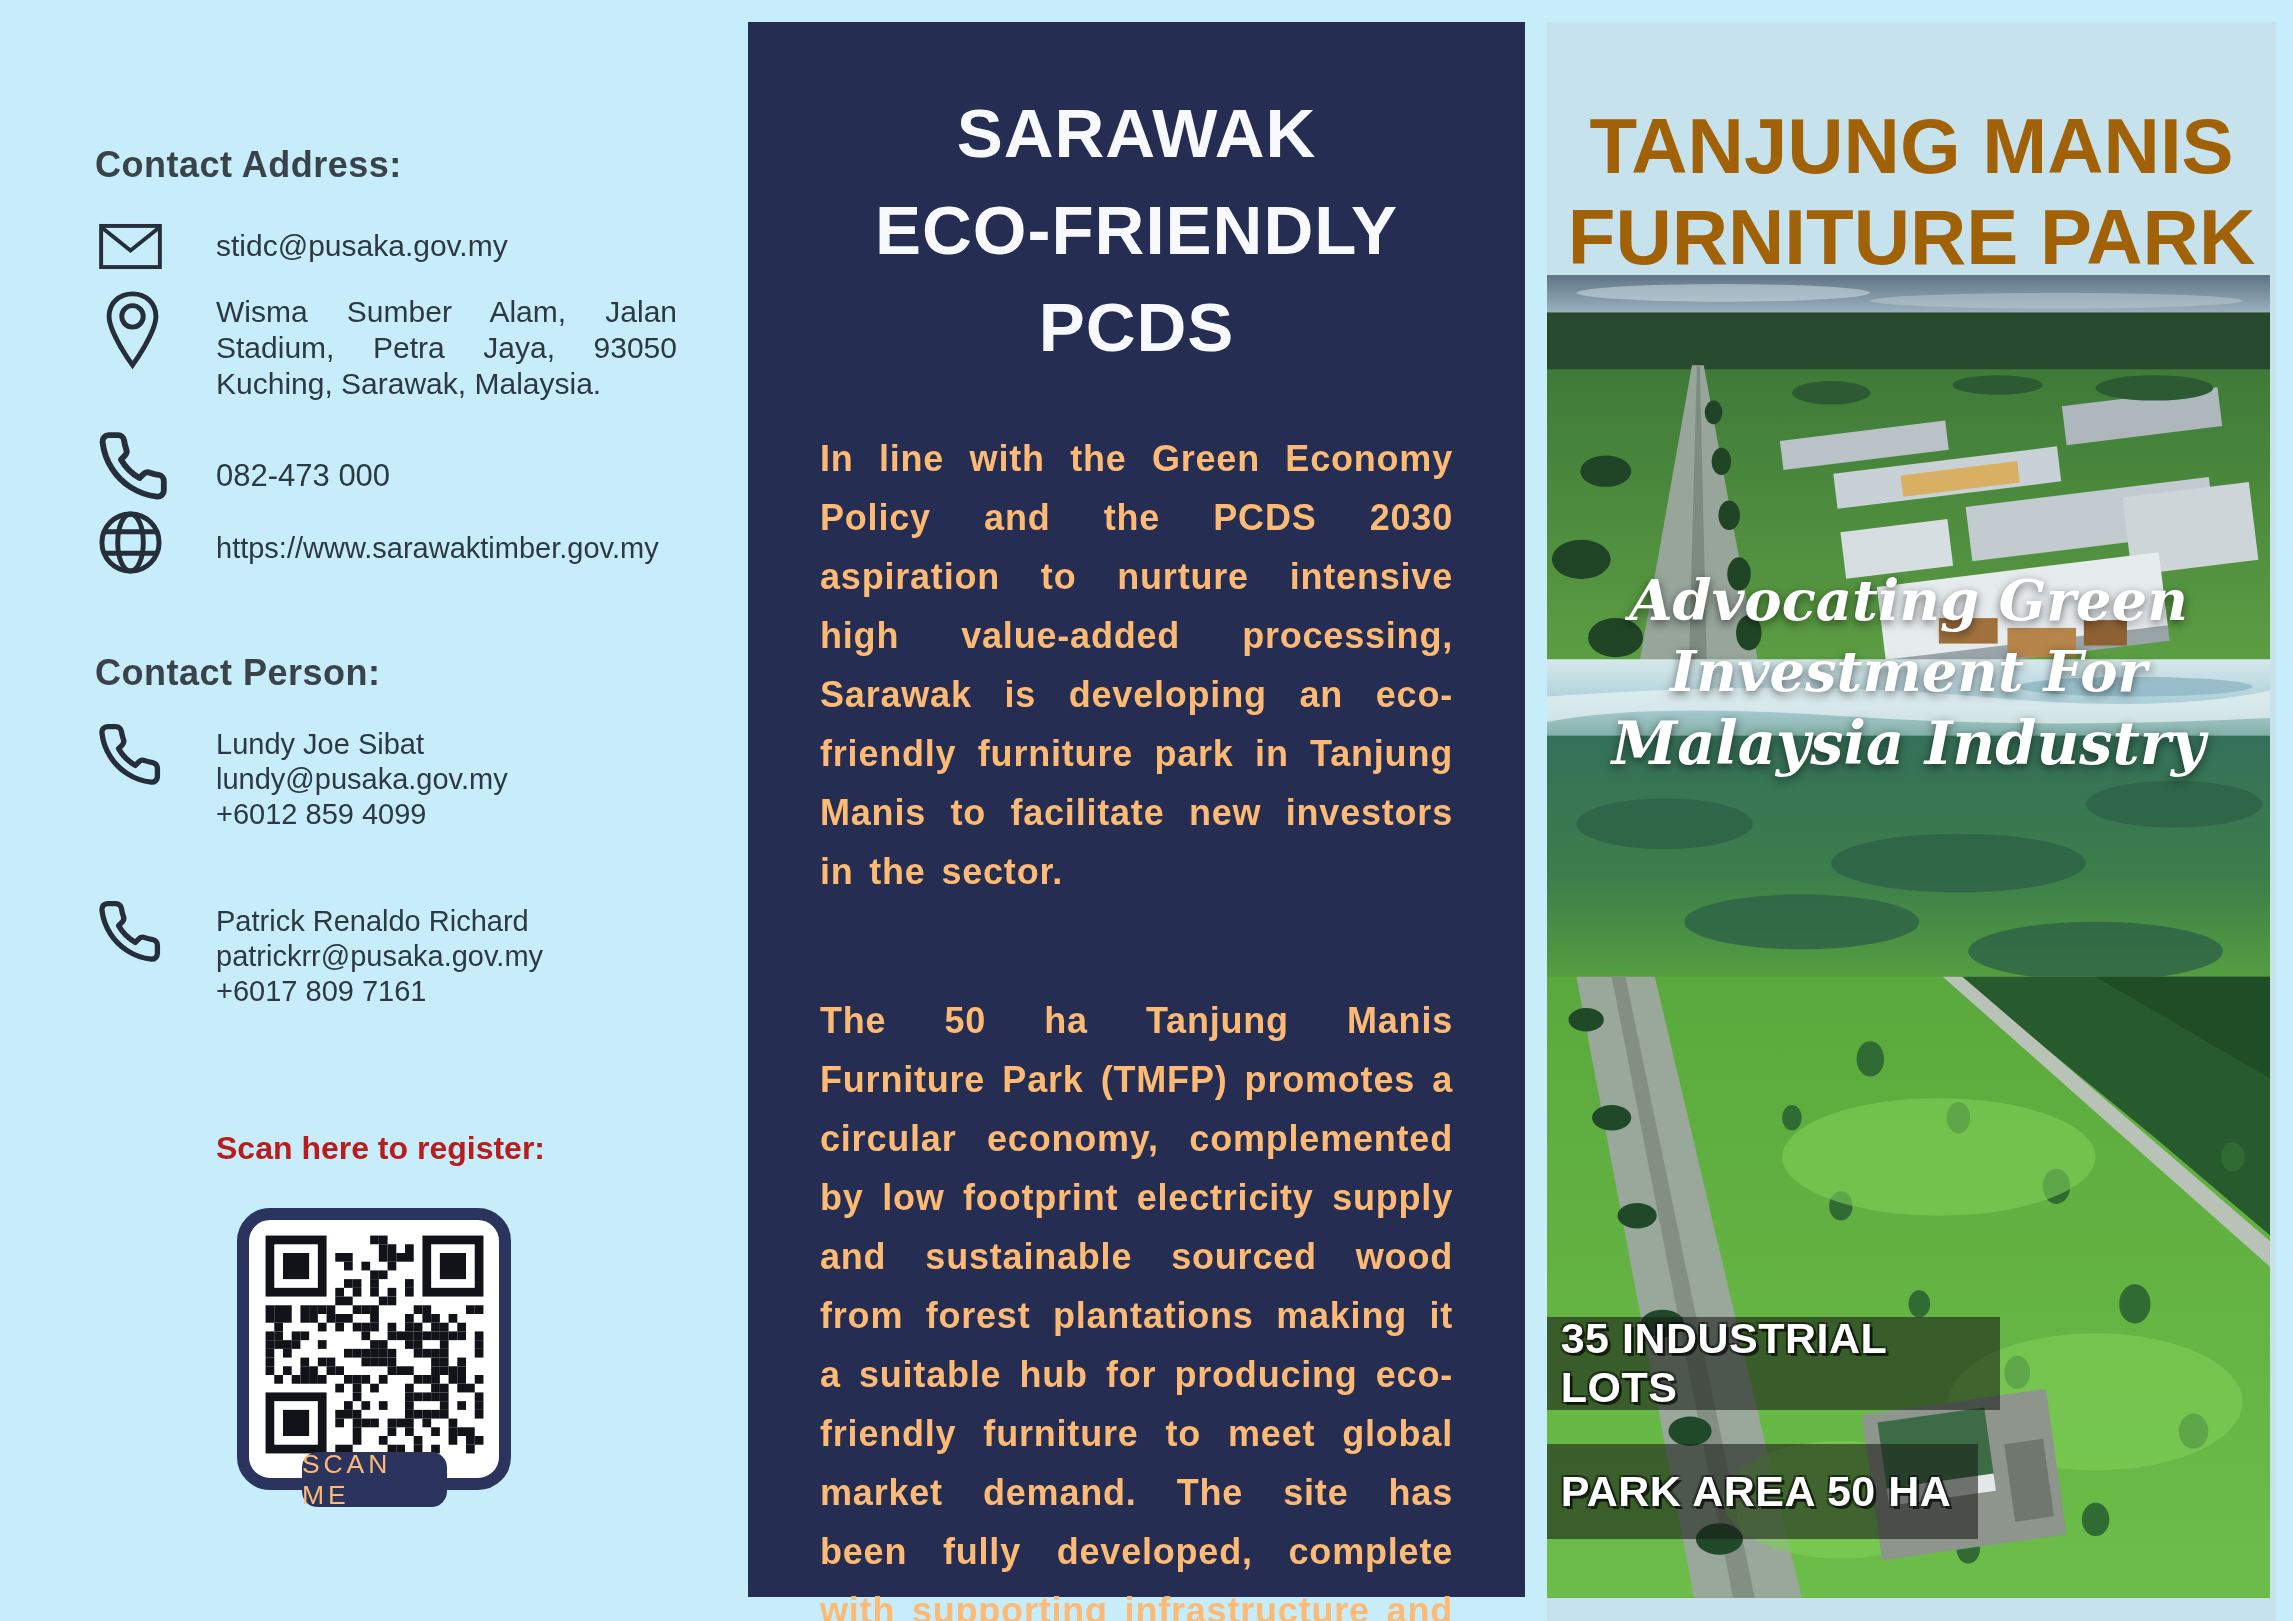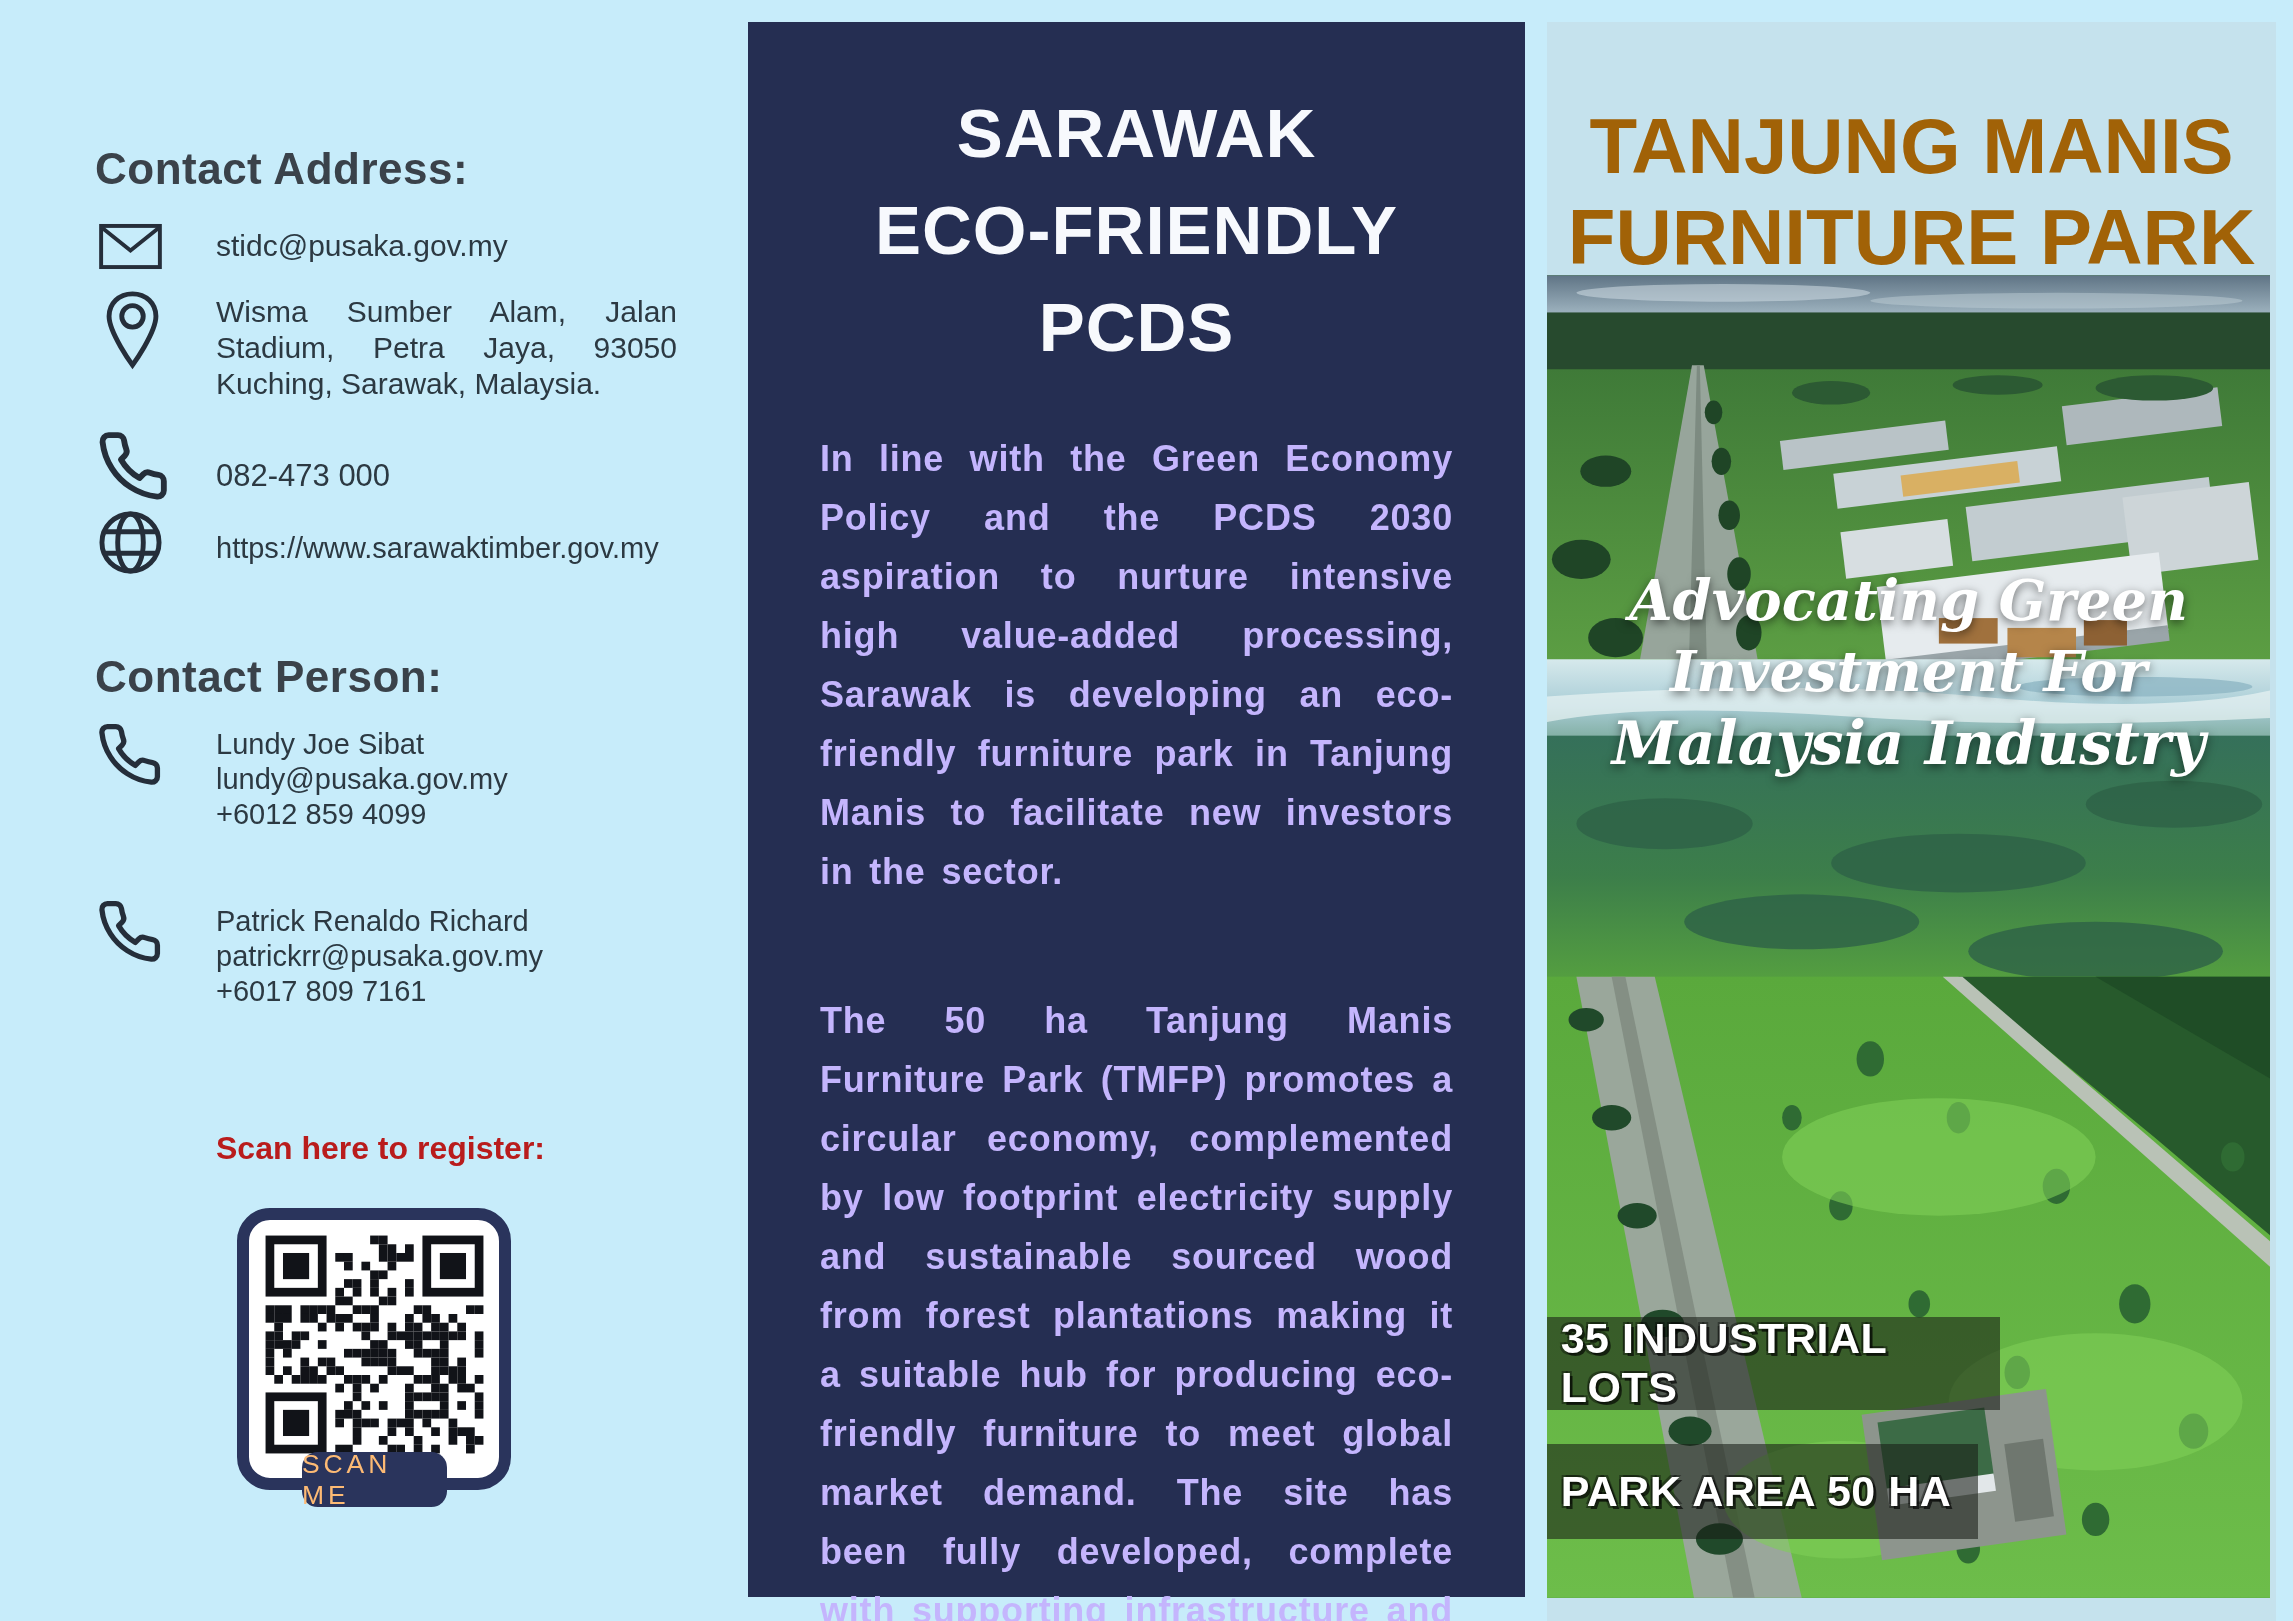--- a/index.html
+++ b/index.html
@@ -2,42 +2,42 @@
 <html><head>
 <meta charset="utf-8">
 <style>
   html,body{margin:0;padding:0;}
   body{width:2294px;height:1621px;overflow:hidden;background:#c7ecfa;
        font-family:"Liberation Sans",sans-serif;}
   .page{position:relative;width:2294px;height:1621px;background:#c7ecfa;}
 
   
   .left-panel{position:absolute;left:0;top:0;width:748px;height:1621px;}
-  .lp-heading{position:absolute;font-size:44px;font-weight:700;color:#3a424a;letter-spacing:0.5px;text-align:center;}
+  .lp-heading{position:absolute;font-size:36px;font-weight:700;color:#3a424a;letter-spacing:0.5px;text-align:center;}
   .lp-text{position:absolute;color:#2c3942;font-size:30px;line-height:36px;}
   .lp-icon{position:absolute;color:#252e3a;}
   .addr{width:461px;}
   .addr .just{text-align:justify;text-align-last:justify;}
   .person-line{display:block;}
 
   .scan-heading{position:absolute;left:216px;top:1130px;font-size:32px;font-weight:700;color:#b91c1c;}
   .qr-box{position:absolute;left:237px;top:1208px;width:274px;height:282px;background:#ffffff;
           border:12.7px solid #2a345c;border-radius:33px;box-sizing:border-box;
           display:flex;align-items:flex-start;justify-content:center;}
   .qr-box svg{margin-top:2px;}
   .scan-pill{position:absolute;left:302px;top:1452px;width:145px;height:55px;background:#2a345c;
              border-radius:15.7px;display:flex;align-items:center;justify-content:center;
              color:#fdba74;font-size:26.5px;letter-spacing:3.9px;font-weight:400;}
 
   
   .middle-panel{position:absolute;left:748px;top:21.6px;width:777px;height:1575px;background:#252e52;
                 box-sizing:border-box;padding:0 72px;}
   .mp-title{margin-top:63px;text-align:center;color:#f7f9fd;font-size:69px;line-height:97px;
             font-weight:700;letter-spacing:1px;}
-  .mp-para{color:#c4b5fd;font-size:36px;line-height:59px;font-weight:700;text-align:justify;
+  .mp-para{color:#fdba74;font-size:36px;line-height:59px;font-weight:700;text-align:justify;
            letter-spacing:0.8px;word-spacing:4.9px;}
   .mp-para.p1{margin-top:53px;}
   .mp-para.p2{margin-top:90px;}
 
   
   .right-panel{position:absolute;left:1547px;top:21.6px;width:729px;height:1600px;background:#c5e2ed;}
   .rp-title{margin-top:79px;text-align:center;color:#a16207;font-size:78px;line-height:91px;
             font-weight:700;}
   .photo{position:absolute;left:0;top:253px;width:723px;height:1323px;overflow:hidden;background:#4e9a45;}
   .photo svg{display:block;}

